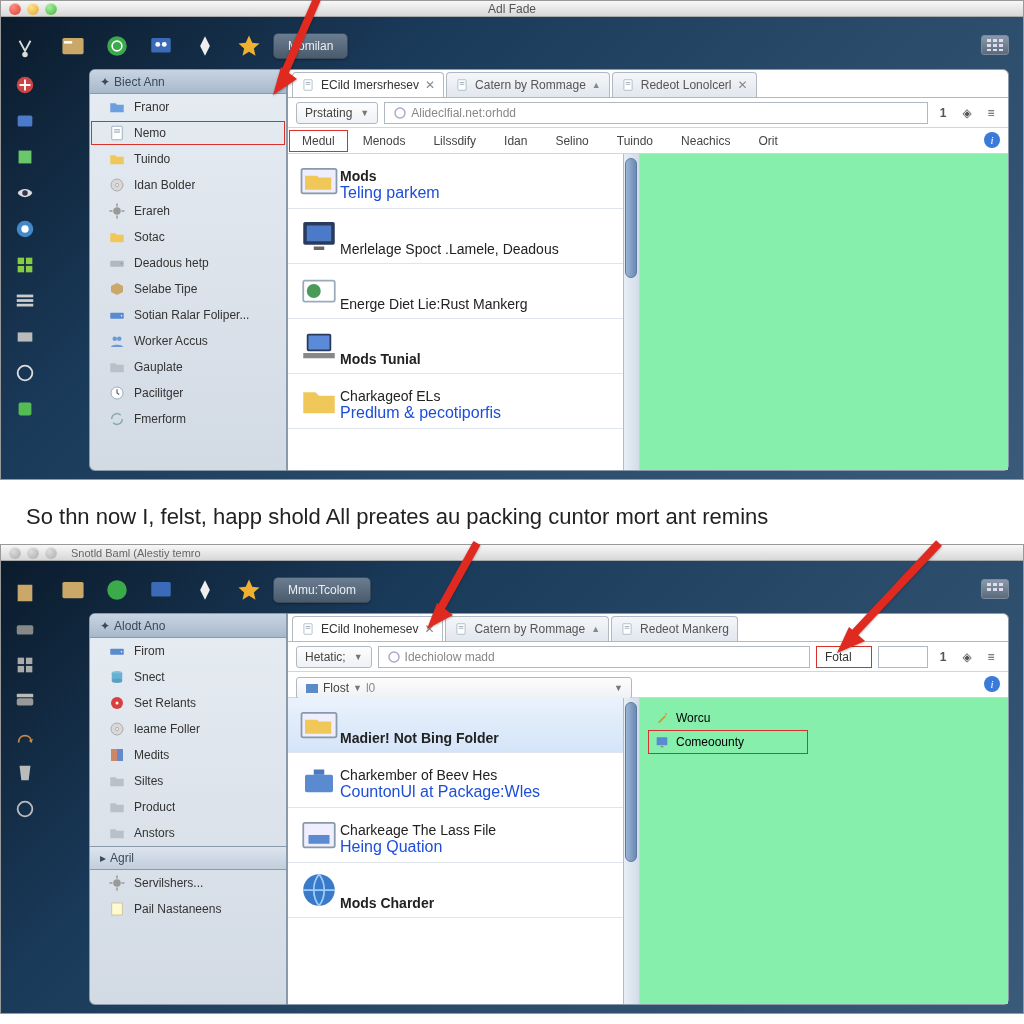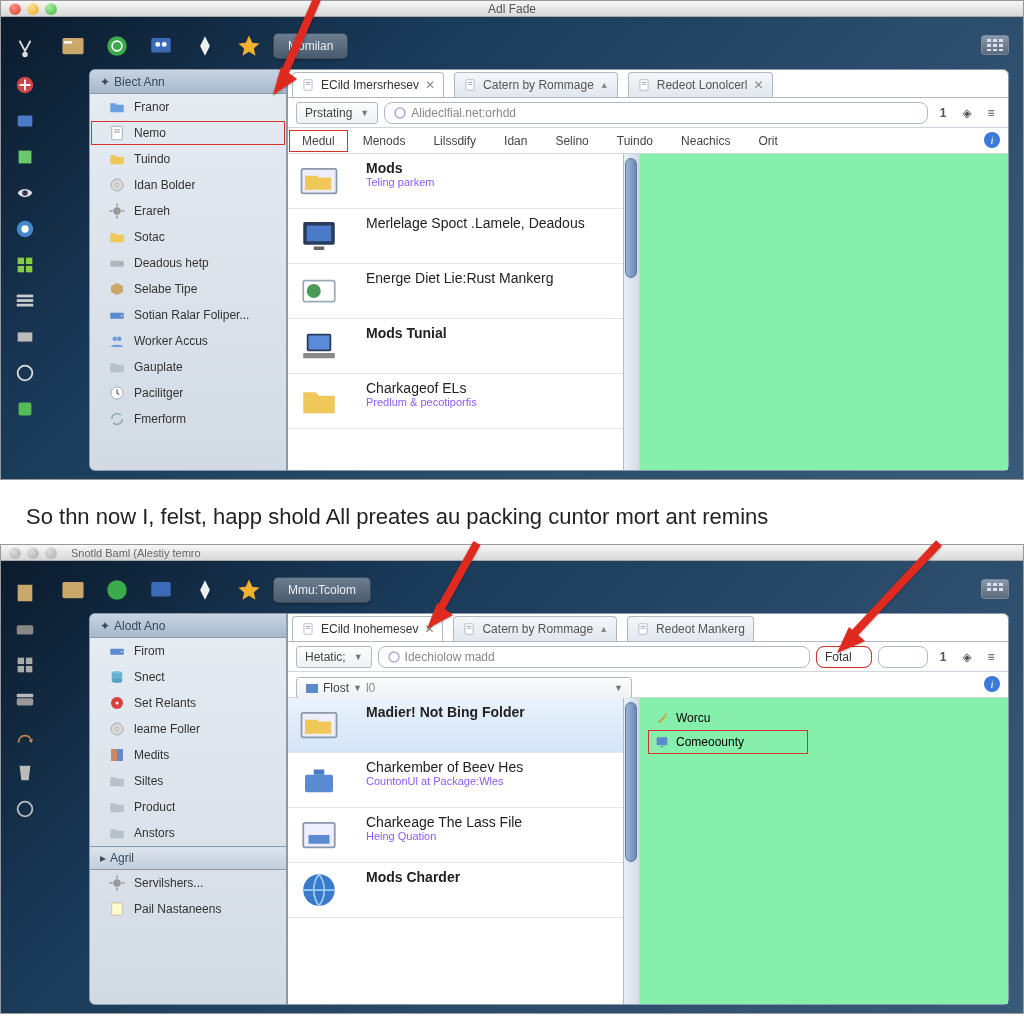--- a/index.html
+++ b/index.html
@@ -23,45 +23,45 @@
 .tico svg{width:26px;height:26px;}
 .pill{height:26px;padding:0 14px;border-radius:5px;background:linear-gradient(#6b7d90,#4a5b6d);border:1px solid #3a4a5a;color:#e8eef5;display:flex;align-items:center;font-size:13px;box-shadow:0 1px 2px rgba(0,0,0,.3);}
 .gridbtn{position:absolute;right:14px;top:34px;width:28px;height:20px;border:1px solid #7a8a9a;border-radius:3px;background:linear-gradient(#8a9aaa,#5a6a7a);display:flex;align-items:center;justify-content:center;}
 .sidebar{position:absolute;left:88px;top:68px;width:198px;bottom:8px;background:linear-gradient(#e6ecf2,#d2dae4);border:1px solid #8a9aaa;border-radius:6px 0 0 6px;overflow:hidden;}
 .sbhdr{height:24px;background:linear-gradient(#c8d4e2,#a8b8cc);border-bottom:1px solid #8a9aaa;display:flex;align-items:center;padding:0 10px;font-size:12px;color:#3a4a5a;}
 .sbhdr.sec2{background:linear-gradient(#dce4ee,#c2cedc);border-top:1px solid #8a9aaa;}
 .sbitem{height:26px;display:flex;align-items:center;padding:0 8px 0 18px;gap:8px;color:#333;cursor:default;}
 .sbitem .sic{width:18px;height:18px;flex:none;}
 .sbitem.boxed{outline:1.5px solid #d8302a;outline-offset:-2px;}
 .content{position:absolute;left:286px;right:14px;top:68px;bottom:8px;background:#fff;border:1px solid #8a9aaa;border-radius:0 6px 6px 0;display:flex;flex-direction:column;}
-.tabs{height:28px;display:flex;align-items:flex-end;border-bottom:1px solid #b0b8c2;padding-left:4px;gap:10px;}
+.tabs{height:28px;display:flex;align-items:flex-end;border-bottom:1px solid #b0b8c2;padding-left:4px;gap:2px;}
 .tab{height:25px;padding:0 8px;border:1px solid #b0b8c2;border-bottom:none;border-radius:4px 4px 0 0;display:flex;align-items:center;gap:6px;background:linear-gradient(#f4f6f9,#e2e7ee);color:#555;font-size:12px;}
 .tab.active{background:#fff;font-weight:400;color:#333;}
 .tab .tx{font-size:12px;color:#888;}
 .tab .tic{width:14px;height:14px;}
 .addr{height:30px;display:flex;align-items:center;padding:4px 8px;gap:6px;border-bottom:1px solid #d0d6de;}
 .ddrop{height:22px;padding:0 8px;border:1px solid #b0b8c2;border-radius:3px;background:linear-gradient(#fdfdfd,#eef1f5);display:flex;align-items:center;gap:4px;font-size:12px;color:#444;}
-.addrfield{flex:1;height:22px;border:1px solid #b0b8c2;border-radius:8px;padding:0 8px;display:flex;align-items:center;color:#888;font-size:12px;background:#fff;}
+.addrfield{flex:1;height:22px;border:1px solid #b0b8c2;border-radius:0;padding:0 8px;display:flex;align-items:center;color:#888;font-size:12px;background:#fff;}
 .addrfield.short{flex:0 0 60px;}
 .adctrl{width:18px;height:18px;display:flex;align-items:center;justify-content:center;color:#555;}
 .menubar{height:26px;display:flex;align-items:center;border-bottom:1px solid #d0d6de;gap:0;}
 .mi{height:24px;padding:0 14px;display:flex;align-items:center;color:#444;font-size:12px;}
 .mi.boxed{outline:1.5px solid #d8302a;outline-offset:-2px;}
 .body{flex:1;display:flex;overflow:hidden;}
 .list{flex:0 0 352px;border-right:1px solid #c8d0da;overflow-y:auto;position:relative;}
 .listwide{flex:0 0 352px;}
 .scrollbar{position:absolute;right:0;top:0;bottom:0;width:16px;background:linear-gradient(90deg,#e8eef5,#d2dce8);border-left:1px solid #b0bcc8;}
 .thumb{position:absolute;right:2px;top:4px;width:12px;height:120px;border-radius:6px;background:linear-gradient(90deg,#9cb4d4,#6a8ab4);border:1px solid #5a7aa0;}
-.litem{min-height:54px;border-bottom:1px solid #e0e5ec;display:flex;align-items:flex-start;padding:6px 20px 6px 10px;gap:26px;}
+.litem{min-height:54px;border-bottom:1px solid #e0e5ec;display:flex;align-items:flex-end;padding:6px 20px 6px 10px;gap:0;}
 .litem.sel{background:linear-gradient(#eaf2fc,#d4e4f8);}
 .lic{width:42px;height:42px;flex:none;display:flex;align-items:center;justify-content:center;}
 .ltxt{flex:1;}
 .lt1{font-size:14px;color:#222;}
 .lt1.b{font-weight:bold;}
-.lt2{font-size:11px;color:#8b5cf6;}
+.lt2{font-size:16px;color:#1d4ed8;}
 .detail{flex:1;background:#86efac;padding:8px;}
 .sidelist{width:160px;}
 .sideitem{height:24px;display:flex;align-items:center;gap:6px;padding:0 6px;}
 .sideitem.boxed{outline:1.5px solid #d8302a;outline-offset:-1px;}
 .sideic{width:16px;height:16px;}
 .info{position:absolute;right:8px;width:16px;height:16px;border-radius:50%;background:#3a7ad8;color:#fff;display:flex;align-items:center;justify-content:center;font-size:11px;font-style:italic;font-family:Georgia,serif;}
 .filterbar .ddrop.full{flex:1;margin-top:7px;}
 .arrow{position:absolute;z-index:50;pointer-events:none;}
 .arrow svg{filter:drop-shadow(0 1px 1px rgba(0,0,0,.3));}
 .trunc{white-space:nowrap;overflow:hidden;text-overflow:ellipsis;}

